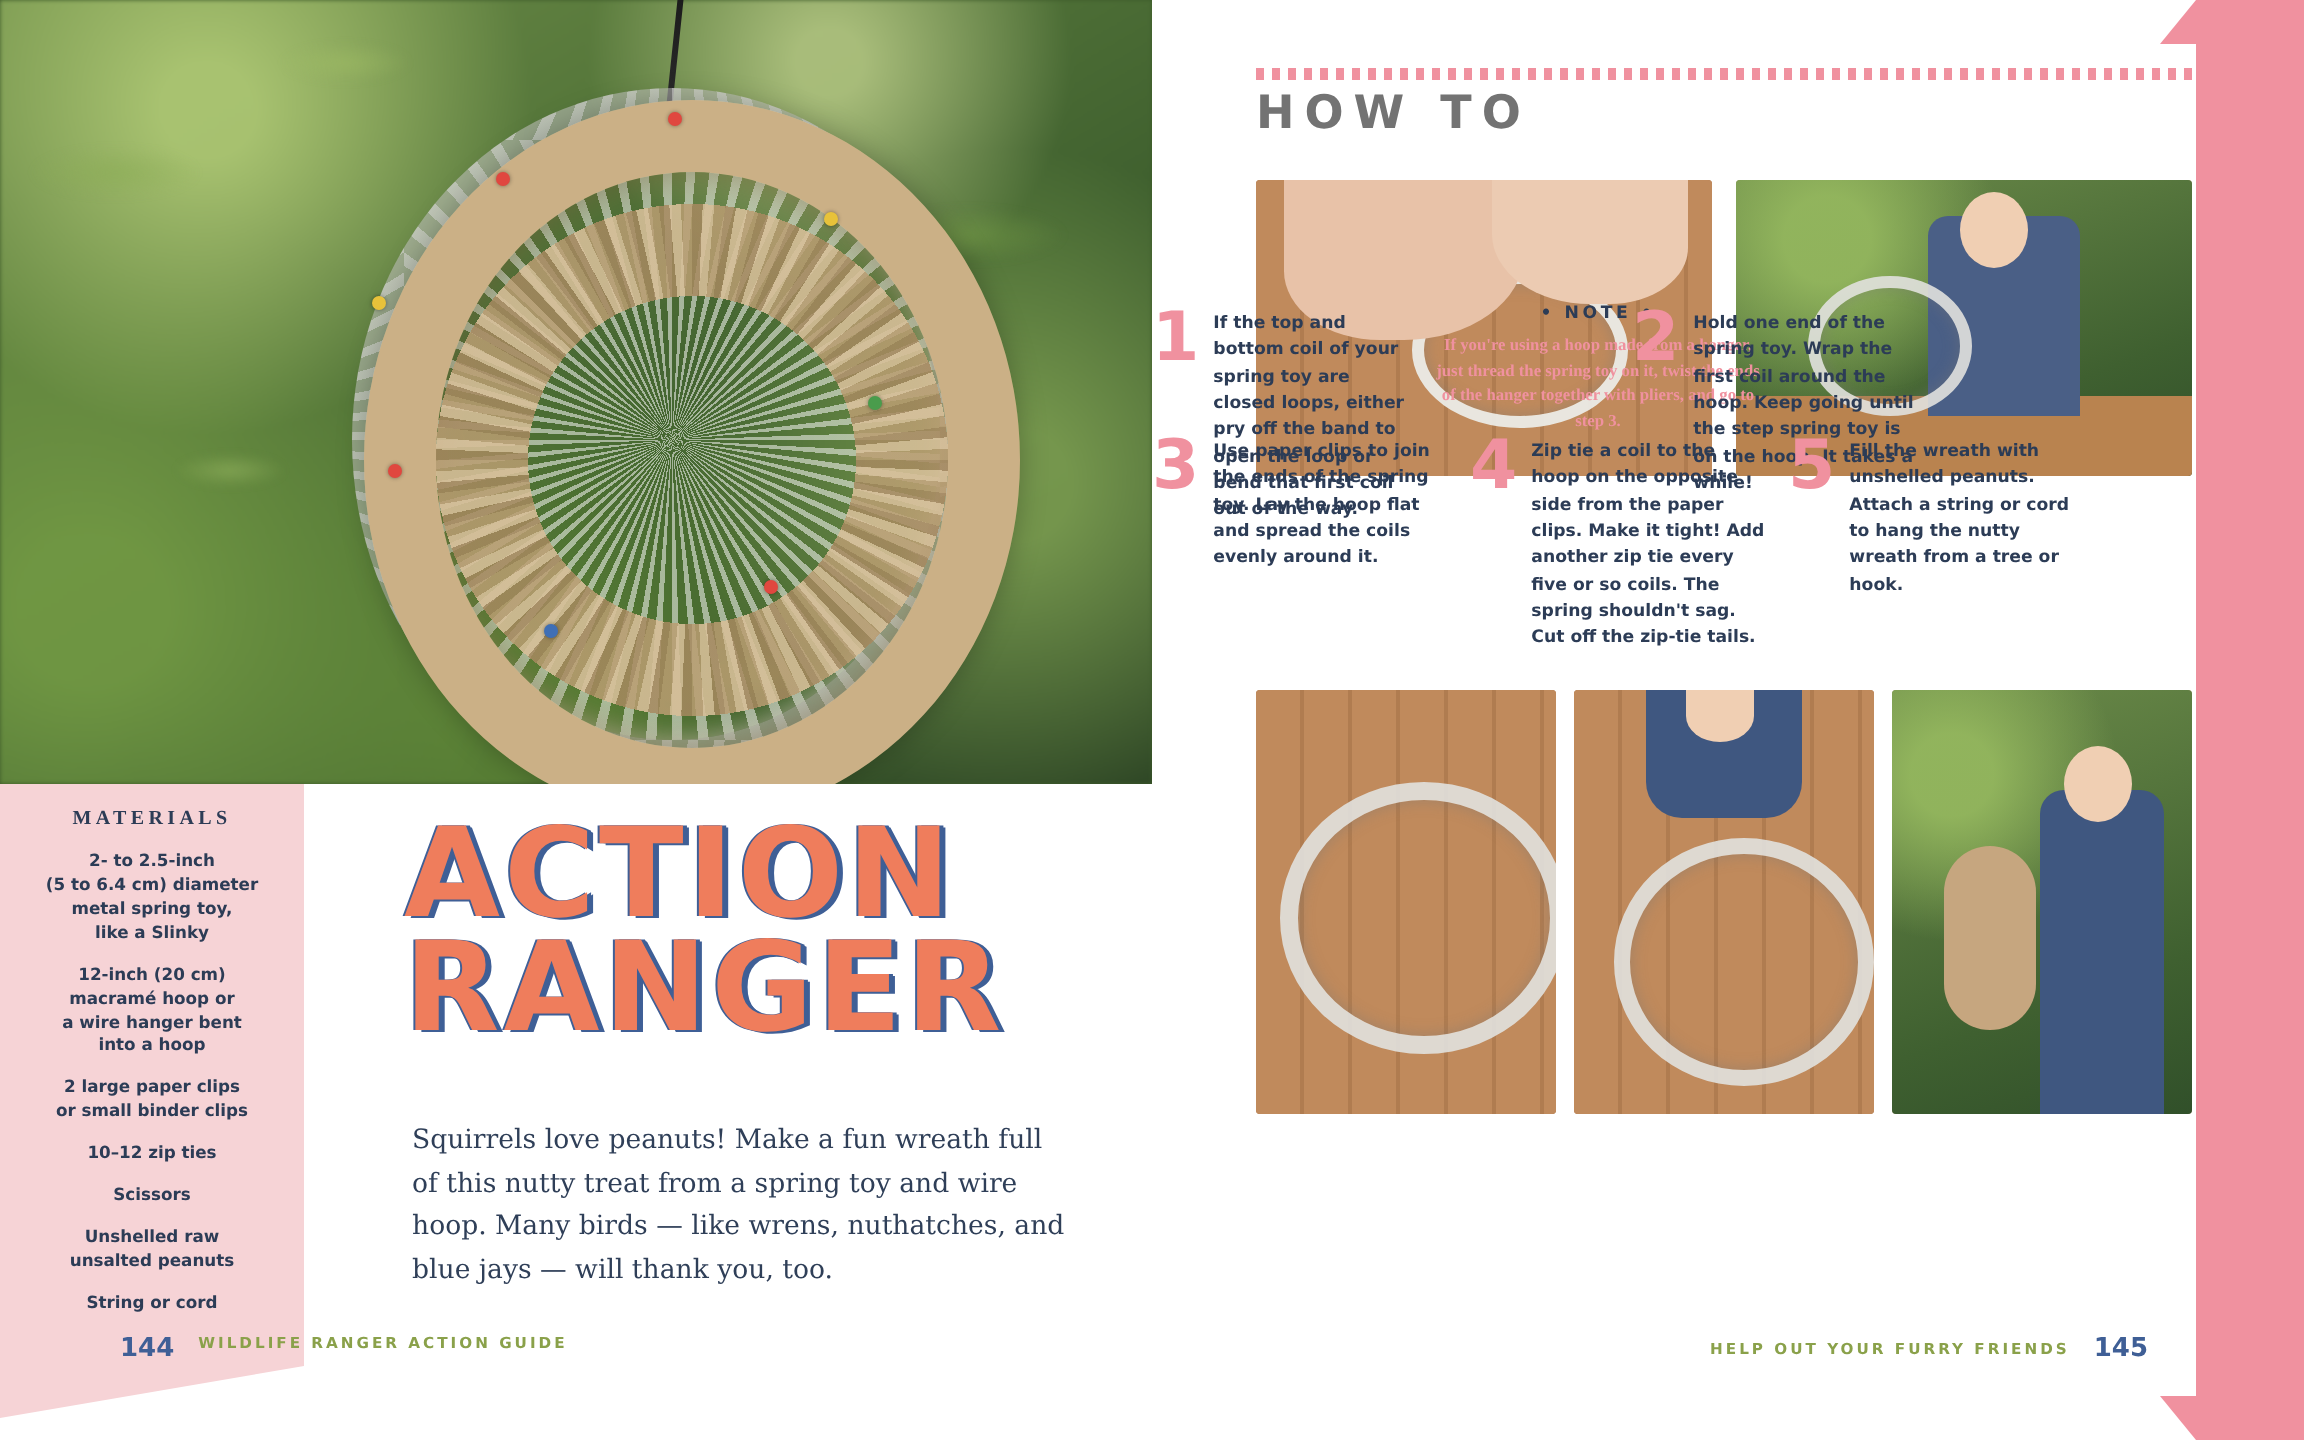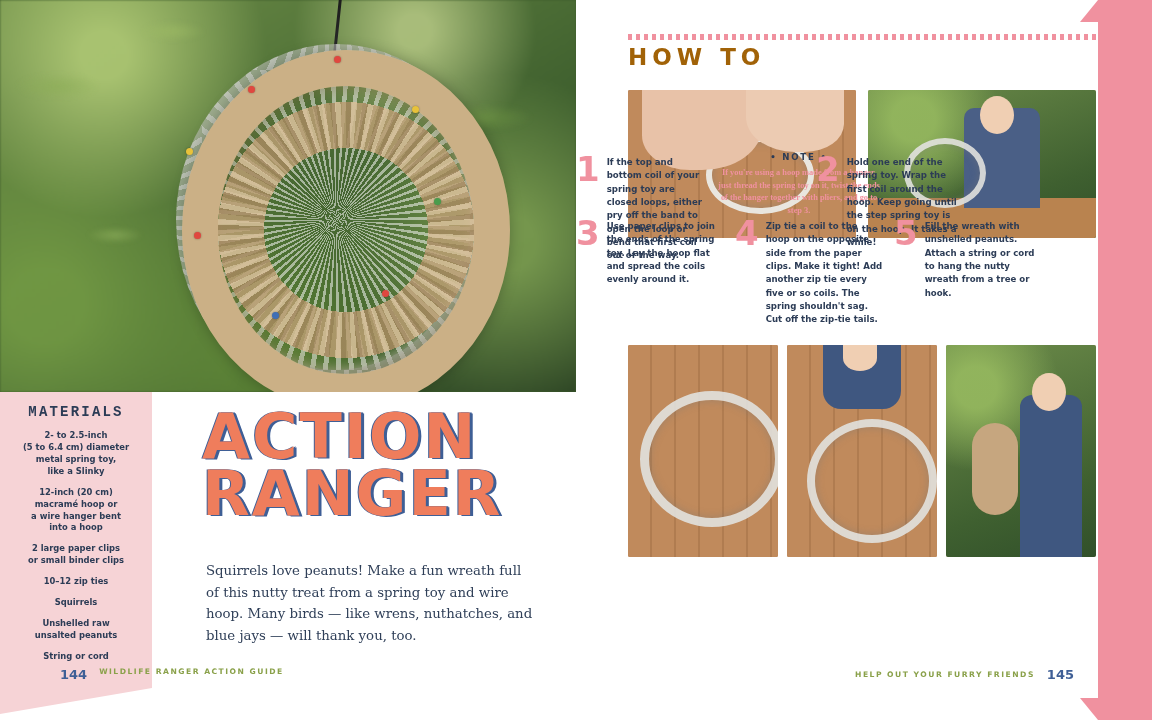--- a/index.html
+++ b/index.html
@@ -134,22 +134,22 @@
     content: "";
     position: absolute;
     left: 0;
     bottom: -26px;
     width: 0;
     height: 0;
     border-left: 152px solid #f6d3d6;
     border-bottom: 26px solid transparent;
   }
   .materials-title {
-    font-family: Liberation Mono, monospace;
-    font-size: 14px;
+    font-family: Liberation Serif, serif;
+    font-size: 10px;
     font-weight: 700;
     letter-spacing: 2.2px;
     color: #2c3c56;
     margin-bottom: 10px;
   }
   .material-item {
     font-family: "DejaVu Sans", sans-serif;
     font-size: 8.4px;
     font-weight: 700;
     line-height: 1.42;
@@ -256,21 +256,21 @@
       repeating-linear-gradient(90deg, #f0919f 0 4px, transparent 4px 8px);
   }
   .howto-title {
     position: absolute;
     left: 52px;
     top: 44px;
     font-family: "DejaVu Sans", sans-serif;
     font-size: 23px;
     font-weight: 700;
     letter-spacing: 5px;
-    color: #a16207;
+    color: #737373;
   }
 
   .row {
     position: absolute;
     left: 52px;
   }
   .row-a { top: 90px; width: 468px; }
   .row-b { top: 345px; width: 468px; }
 
   .photo {
@@ -398,21 +398,21 @@
 (5 to 6.4 cm) diameter
 metal spring toy,
 like a Slinky</div>
       <div class="material-item">12-inch (20 cm)
 macramé hoop or
 a wire hanger bent
 into a hoop</div>
       <div class="material-item">2 large paper clips
 or small binder clips</div>
       <div class="material-item">10–12 zip ties</div>
-      <div class="material-item">Squirrels</div>
+      <div class="material-item">Scissors</div>
       <div class="material-item">Unshelled raw
 unsalted peanuts</div>
       <div class="material-item">String or cord</div>
     </div>
 
     <div class="title-block">
       <div class="big-title">ACTION</div>
       <div class="big-title line2">RANGER</div>
     </div>
 

